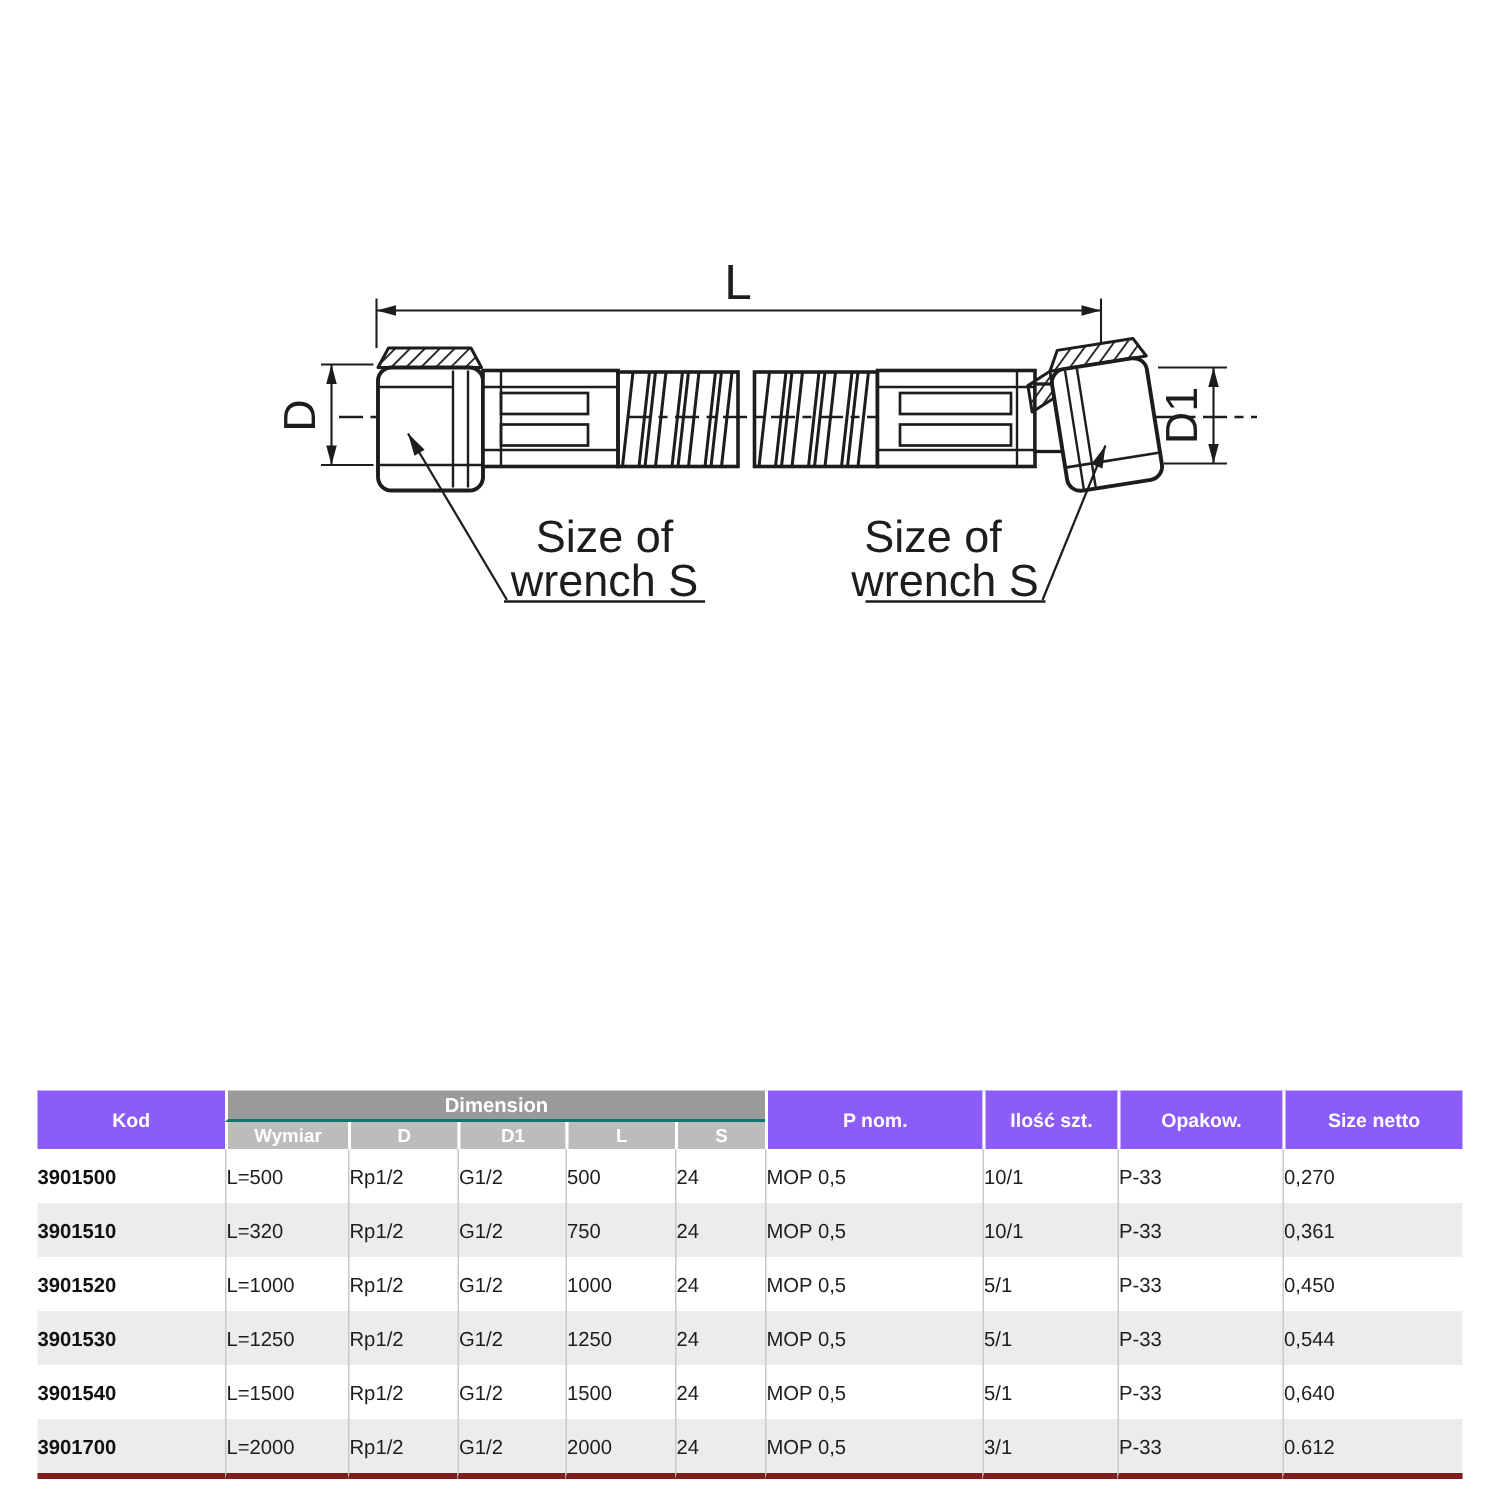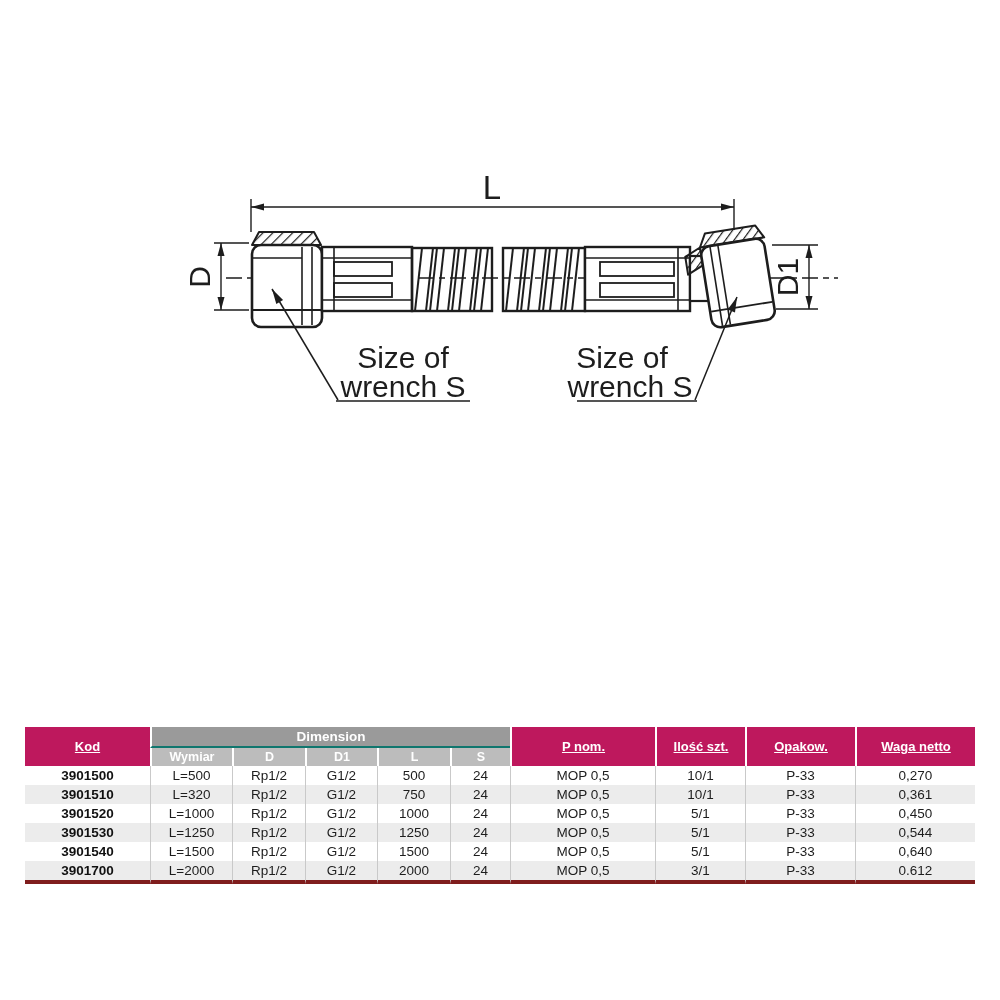--- a/index.html
+++ b/index.html
@@ -8,25 +8,25 @@
 
   svg.drawing{position:absolute;left:0;top:0;}
   svg.drawing text{font-family:"Liberation Sans",sans-serif;fill:#1d1d1d;}
 
   table.spec{position:absolute;left:25px;top:727px;width:950px;
     border-collapse:separate;border-spacing:0;table-layout:fixed;}
   table.spec th{font-weight:bold;color:#fff;padding:0;text-align:center;vertical-align:middle;
     white-space:nowrap;overflow:hidden;}
   thead tr.hrow1{height:21px;}
   thead tr.hrow2{height:18px;}
-  .h-dark{background:#be185d;font-size:13px;text-decoration:underline;}
+  .h-dark{background:#8b5cf6;font-size:13px;}
   .h-mid{background:#9a9a9a;border-bottom:2px solid #0f766e;font-size:13.5px;}
   .h-sub{background:#bcbcbc;font-size:12.5px;}
   th.bl{border-left:2px solid #fff;}
-  tbody td{height:19px;text-align:center;vertical-align:middle;font-size:13.5px;color:#1d1d1d;
+  tbody td{height:36px;vertical-align:middle;font-size:13.5px;color:#1d1d1d;
     border-left:1px solid #c9c9c9;white-space:nowrap;overflow:hidden;padding:0;}
   tbody td:first-child{border-left:none;font-weight:bold;color:#111;}
   tbody tr:nth-child(even) td{background:#ececec;}
   tbody tr:last-child td{border-bottom:4px solid #7f1d1d;}
 </style>
 </head>
 <body>
 
 <div class="page">
 
@@ -166,21 +166,21 @@
       <col style="width:110px">
         <col style="width:120px">
     </colgroup>
     <thead>
       <tr class="hrow1">
         <th class="h-dark" rowspan="2">Kod</th>
         <th class="h-mid bl" colspan="5">Dimension</th>
         <th class="h-dark bl" rowspan="2">P nom.</th>
         <th class="h-dark bl" rowspan="2">Ilość szt.</th>
         <th class="h-dark bl" rowspan="2">Opakow.</th>
-        <th class="h-dark bl" rowspan="2">Waga netto</th>
+        <th class="h-dark bl" rowspan="2">Size netto</th>
       </tr>
       <tr class="hrow2">
         <th class="h-sub bl">Wymiar</th>
         <th class="h-sub bl">D</th>
         <th class="h-sub bl">D1</th>
         <th class="h-sub bl">L</th>
         <th class="h-sub bl">S</th>
       </tr>
     </thead>
     <tbody>

